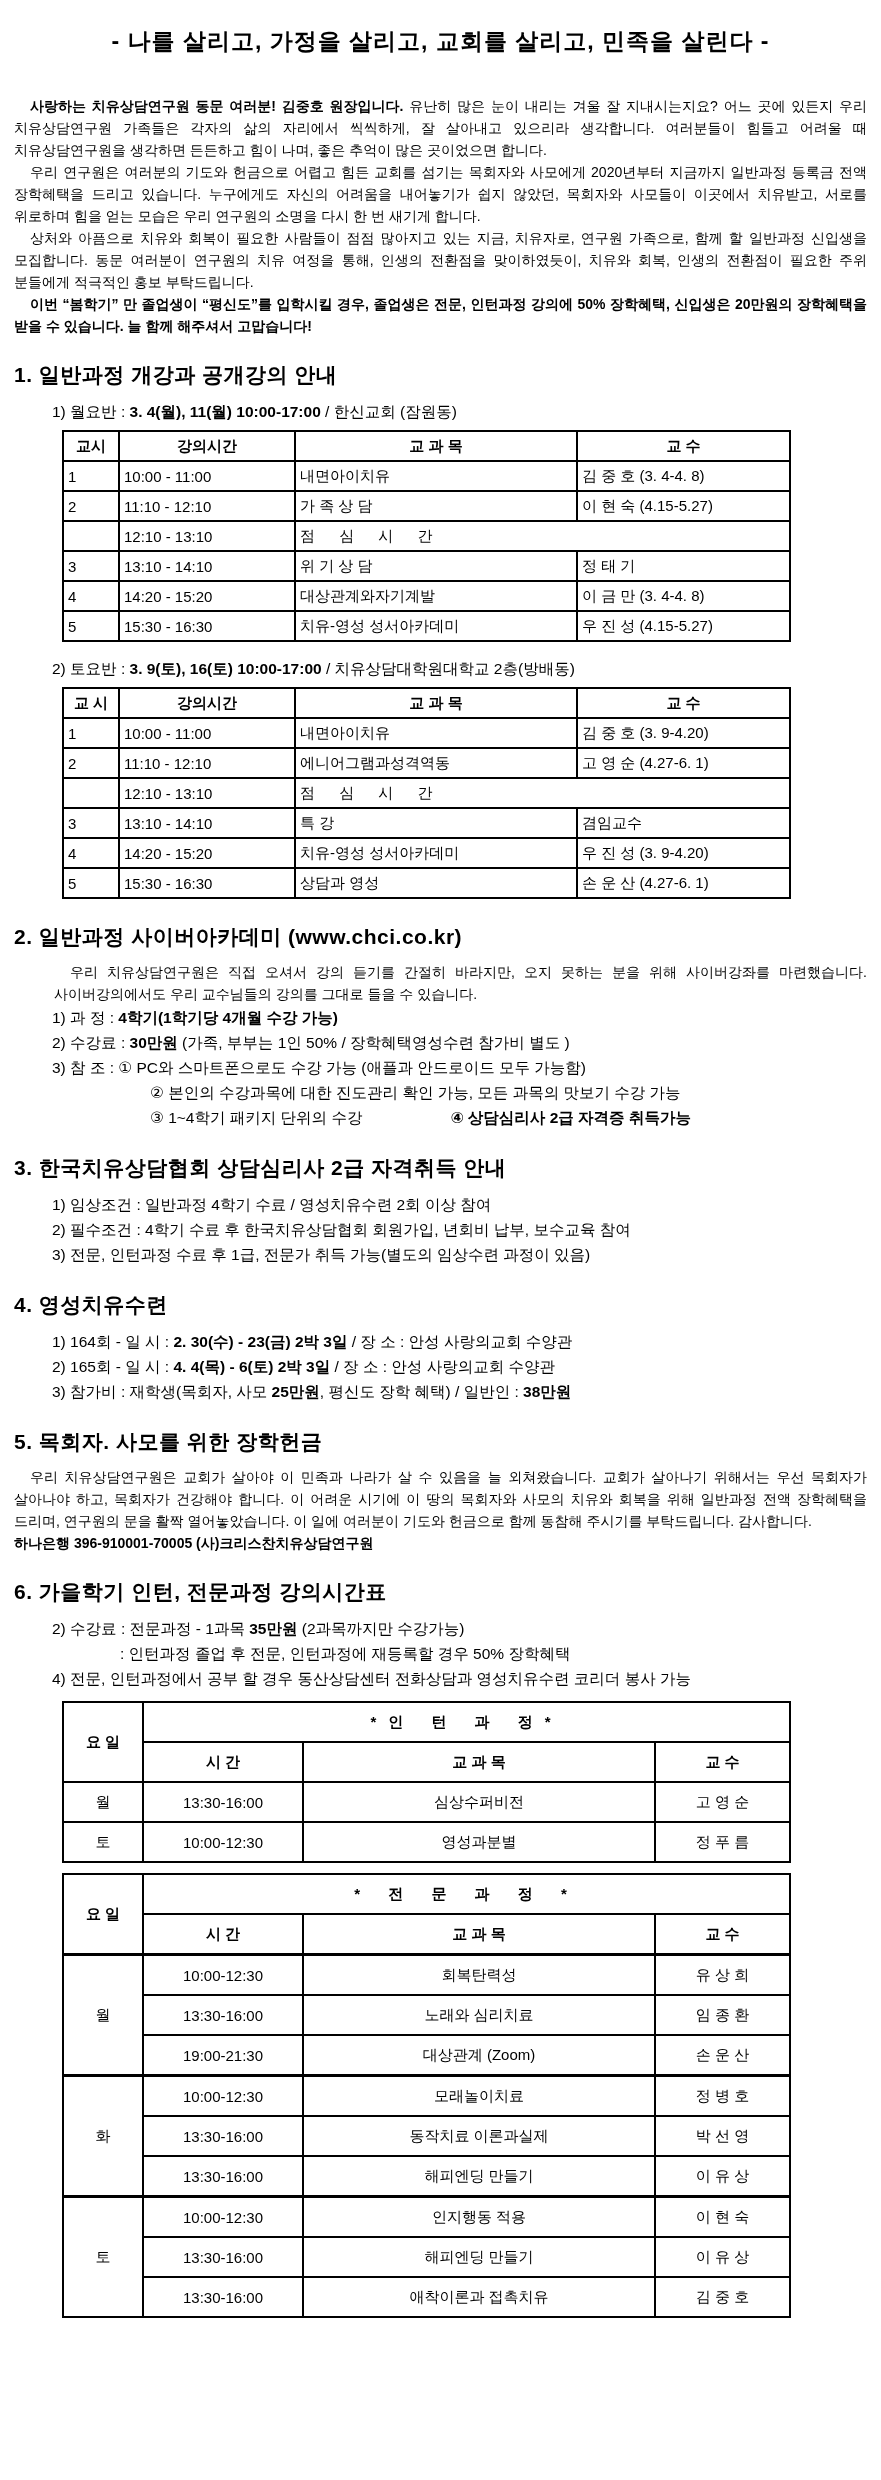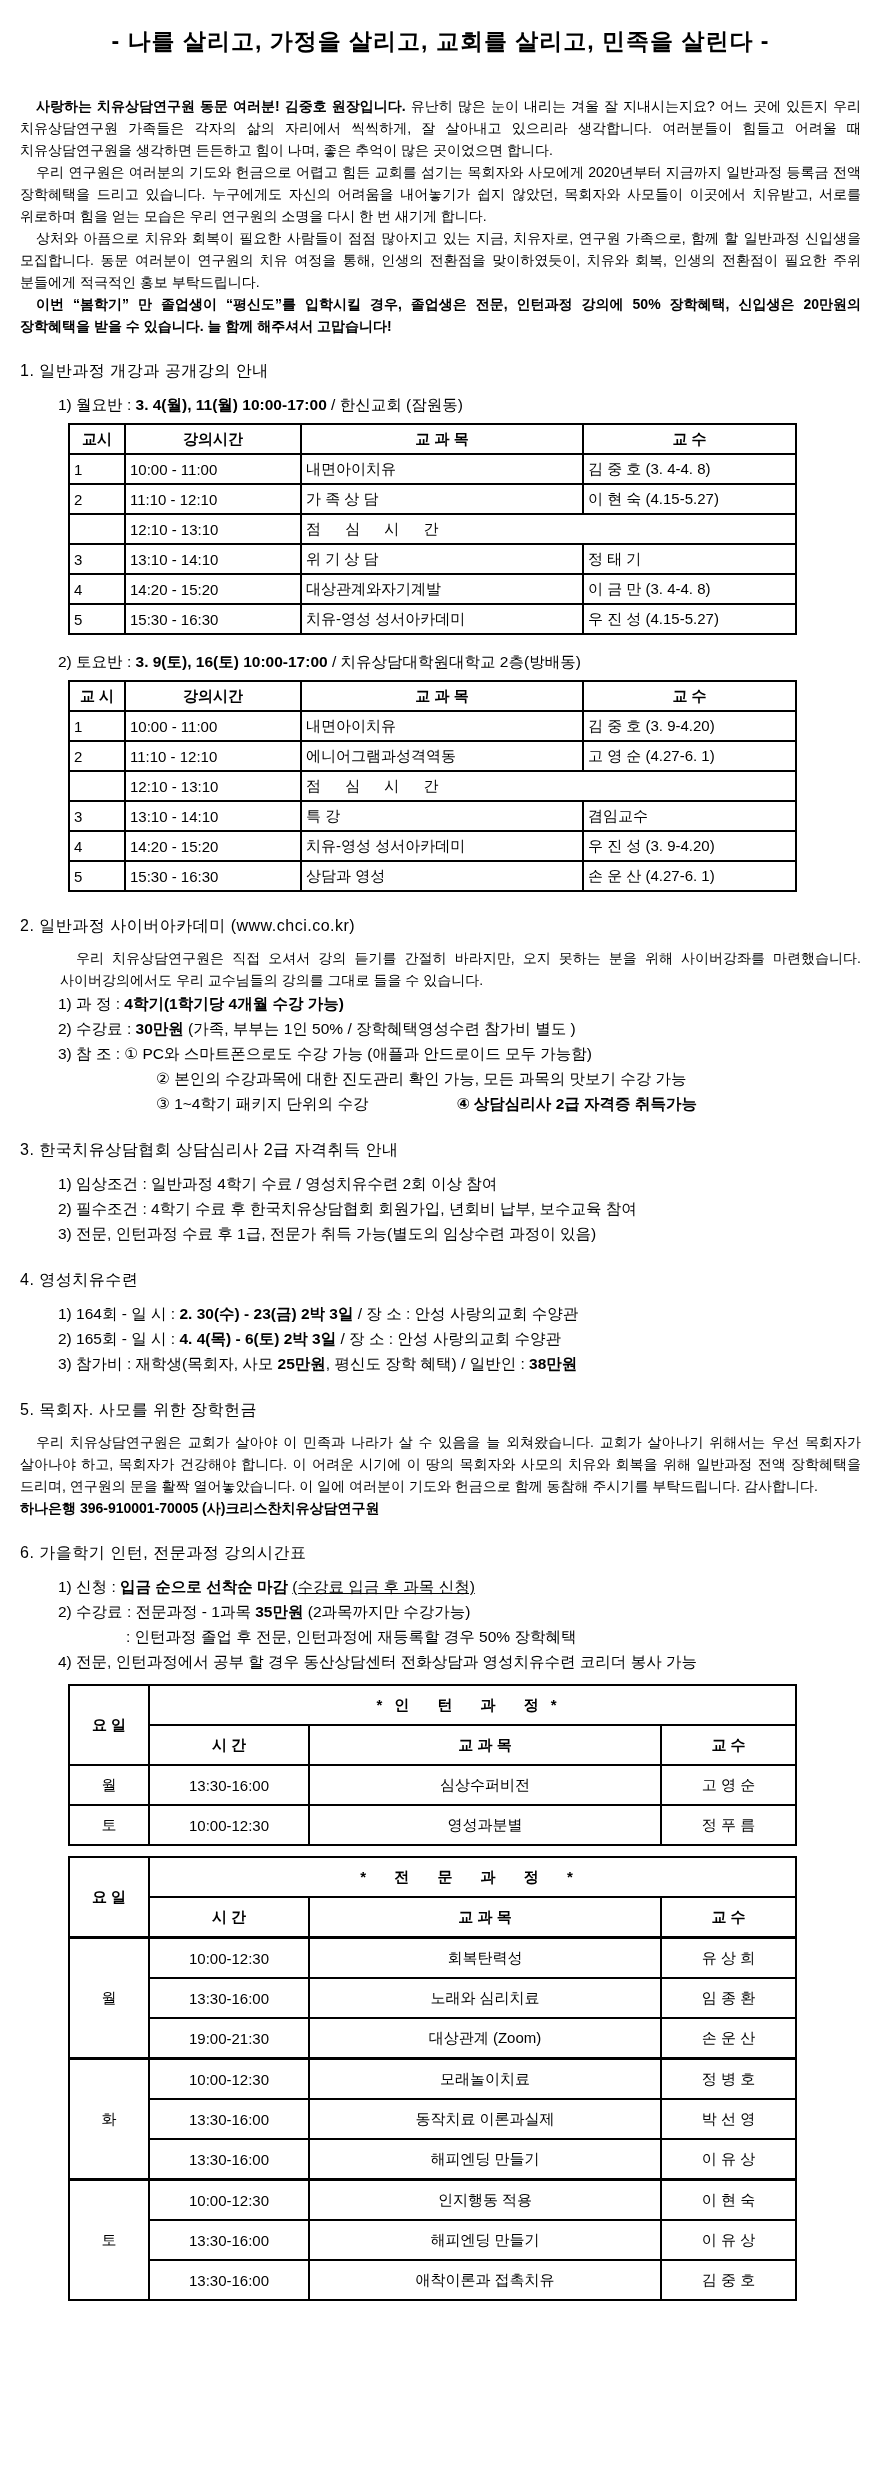--- a/index.html
+++ b/index.html
@@ -1,26 +1,26 @@
 <!DOCTYPE html>
 <html><head>
 <meta charset="utf-8">
 <style>
   html,body{margin:0;padding:0;background:#ffffff;}
   body{font-family:"Liberation Sans","DejaVu Sans",sans-serif;color:#000;}
   .page{width:881px;min-height:2480px;margin:0 auto;box-sizing:border-box;
-        padding:26px 20px 30px;background:#fff;}
+        padding:26px 14px 30px;background:#fff;}
   
   .doc-title{font-size:23px;font-weight:bold;text-align:center;letter-spacing:1px;margin:0 0 38px;}
   
   .para{font-size:14px;line-height:22px;text-align:justify;margin:0;text-indent:16px;word-break:keep-all;}
   .para b{font-weight:bold;}
   .para.bold-all{font-weight:bold;}
   
-  .sec-head{font-size:16px;font-weight:normal;margin:24px 0 10px;letter-spacing:.5px;}
+  .sec-head{font-size:21px;font-weight:bold;margin:24px 0 10px;letter-spacing:.5px;}
   
   .sub{font-size:15.5px;line-height:25px;margin:0 0 0 38px;word-break:keep-all;}
   .sub .lbl-bold{font-weight:bold;}
   .sub.indent2{margin-left:136px;}
   .sub.cont{margin-left:106px;}
   .u{text-decoration:underline;}
   .gap-left{margin-left:88px;}
   
   table.cls{border-collapse:collapse;margin:6px 0 14px 48px;table-layout:fixed;width:727px;
             font-size:15px;}
@@ -178,21 +178,20 @@
   <h2 class="sec-head">4. 영성치유수련</h2>
   <p class="sub"><span>1) 164회 - 일  시 : </span><span class="lbl-bold">2. 30(수) - 23(금) 2박 3일</span><span> /  장 소 : 안성 사랑의교회 수양관</span></p>
   <p class="sub"><span>2) 165회 - 일  시 : </span><span class="lbl-bold">4. 4(목) -  6(토)  2박 3일</span><span> /  장 소 : 안성 사랑의교회 수양관</span></p>
   <p class="sub"><span>3) 참가비 : 재학생(목회자, 사모 </span><span class="lbl-bold">25만원</span><span>, 평신도 장학 혜택) / 일반인 : </span><span class="lbl-bold">38만원</span></p>
 
   <h2 class="sec-head">5. 목회자. 사모를 위한 장학헌금</h2>
   <p class="para">우리 치유상담연구원은 교회가 살아야 이 민족과 나라가 살 수 있음을 늘 외쳐왔습니다. 교회가 살아나기 위해서는 우선 목회자가 살아나야 하고, 목회자가 건강해야 합니다. 이 어려운 시기에 이 땅의 목회자와 사모의 치유와 회복을 위해 일반과정 전액 장학혜택을 드리며, 연구원의 문을 활짝 열어놓았습니다. 이 일에 여러분이 기도와 헌금으로 함께 동참해 주시기를 부탁드립니다. 감사합니다.</p>
   <p class="para bold-all" style="text-indent:0;">하나은행 396-910001-70005 (사)크리스찬치유상담연구원</p>
 
   <h2 class="sec-head">6. 가을학기 인턴, 전문과정 강의시간표</h2>
-  <p class="sub"><span>1) 신청 : </span><span class="lbl-bold">입금 순으로 선착순 마감 </span><span class="u">(수강료 입금 후 과목 신청)</span></p>
   <p class="sub"><span>2) 수강료 : 전문과정 - 1과목 </span><span class="lbl-bold">35만원</span><span> (2과목까지만 수강가능)</span></p>
   <p class="sub cont">: 인턴과정 졸업 후 전문, 인턴과정에 재등록할 경우 50% 장학혜택</p>
   <p class="sub">4) 전문, 인턴과정에서 공부 할 경우 동산상담센터 전화상담과 영성치유수련 코리더 봉사 가능</p>
 
   <table class="sched">
     <colgroup>
         <col class="s-day">
         <col class="s-time">
         <col class="s-subj">
         <col class="s-prof">

